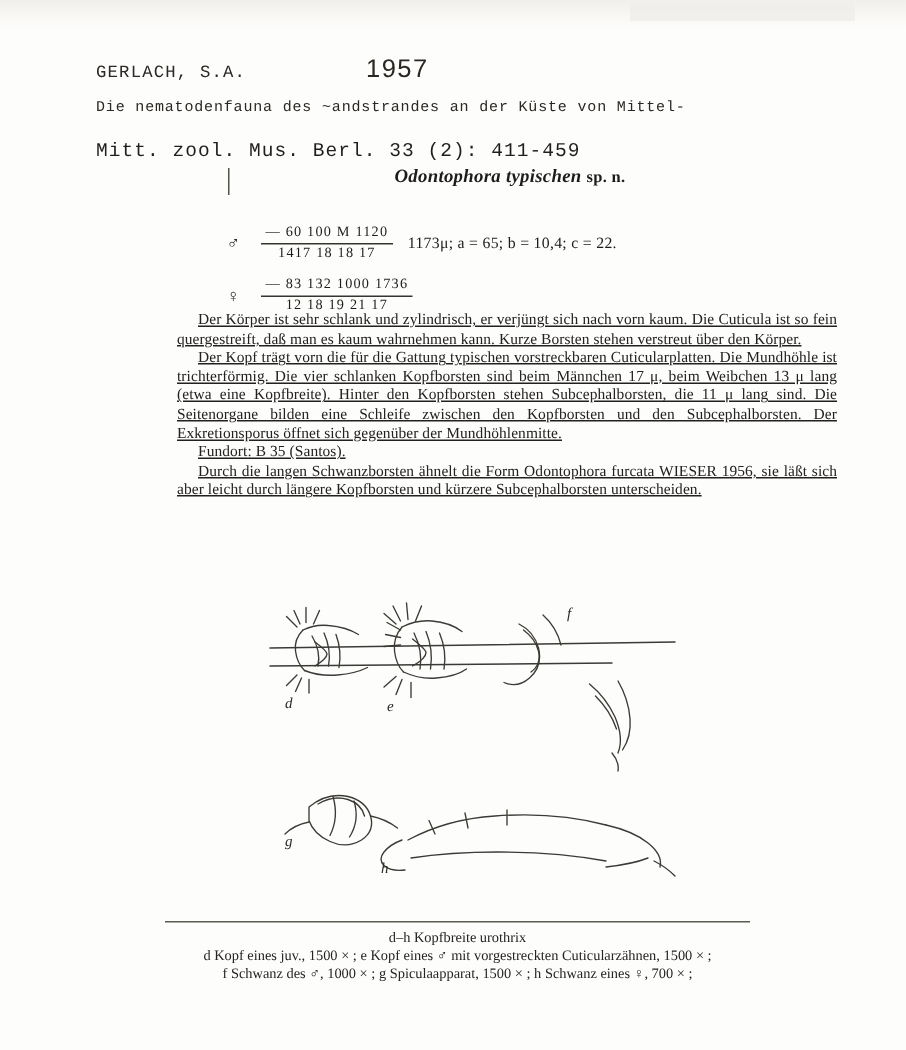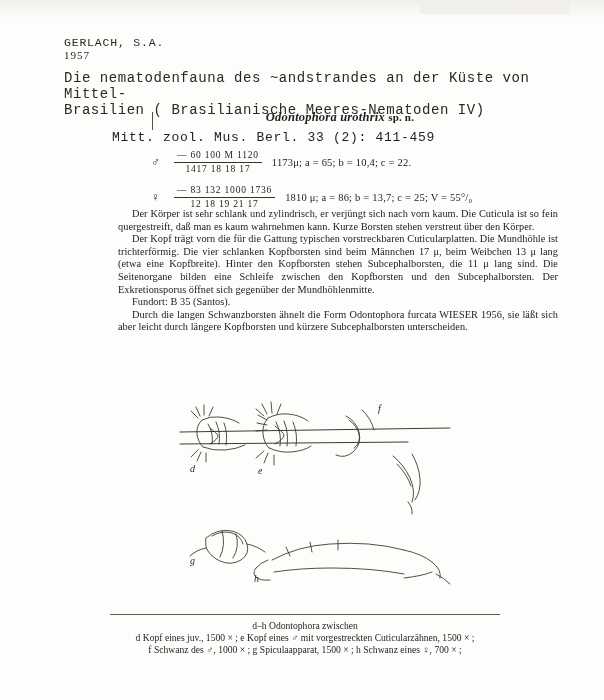--- a/index.html
+++ b/index.html
@@ -40,43 +40,41 @@
     top: 36px;
     width: 510px;
   }
   .hdr-line1 {
     font-family: "Liberation Mono", monospace;
     font-size: 11.5px;
     letter-spacing: .8px;
     color: #2a2724;
     display: flex;
     align-items: baseline;
-    flex-direction: column;
   }
   .hdr-author { width: 180px; }
   .hdr-year {
-    font-family: Liberation Serif, serif;
-    font-size: 11px;
+    font-family: Liberation Sans, sans-serif;
+    font-size: 17px;
     letter-spacing: 1px;
   }
   .hdr-title {
     margin-top: 9px;
     font-family: "Liberation Mono", monospace;
-    font-size: 14px;
+    font-size: 10px;
     line-height: 16px;
     letter-spacing: .55px;
     color: #2a2724;
   }
   .hdr-cite {
     margin-top: 12px;
     font-family: "Liberation Mono", monospace;
     font-size: 13px;
     letter-spacing: .7px;
     color: #211f1d;
-    margin-left: 48px;
   }
 
   
   .vrule {
     position: absolute;
     left: 152px;
     top: 112px;
     width: 1px;
     height: 18px;
     background: #55514c;
@@ -162,20 +160,21 @@
     width: 440px;
     font-size: 10.3px;
     line-height: 12.6px;
     text-align: justify;
     letter-spacing: .05px;
     color: #232120;
   }
   .body-text p {
     margin: 0 0 0 0;
     text-indent: 14px;
+    text-decoration: underline;
   }
   .body-text p.gap {
     margin-top: 9px;
   }
 
   
   .figure {
     position: absolute;
     left: 150px;
     top: 398px;
@@ -213,49 +212,47 @@
   <div class="scan-edge-top"></div>
   <div class="scan-blob"></div>
 
   <div class="header">
     <div class="hdr-line1">
       <span class="hdr-author">GERLACH, S.A.</span>
       <span class="hdr-year">1957</span>
     </div>
     <div class="hdr-title">
       <span>Die nematodenfauna des ~andstrandes an der Küste von Mittel-</span><br>
-      <span>Brasilien ( Brasilianische Meeres-Nematoden IV)</span>
     </div>
     <div class="hdr-cite">Mitt. zool. Mus. Berl. 33 (2): 411-459</div>
   </div>
 
   <div class="vrule"></div>
   <div class="species-block">
     <div class="species-name">
-      <span>Odontophora urothrix</span>
+      <span>Odontophora typischen</span>
       <span class="rank">sp. n.</span>
     </div>
   </div>
 
   <div class="formulas">
     <div class="formula-row">
       <span class="sex">♂</span>
       <span class="frac">
         <span class="num">— 60 100 M 1120</span>
         <span class="den">1417  18 18    17</span>
       </span>
       <span class="formula-tail">1173μ; a = 65; b = 10,4; c = 22.</span>
     </div>
     <div class="formula-row">
       <span class="sex">♀</span>
       <span class="frac">
         <span class="num">— 83 132 1000 1736</span>
         <span class="den">12  18   19  21    17</span>
       </span>
-      <span class="formula-tail">1810 μ; a = 86; b = 13,7; c = 25; V = 55°/₀</span>
     </div>
   </div>
 
   <div class="body-text">
     <p>Der Körper ist sehr schlank und zylindrisch, er verjüngt sich nach vorn kaum. Die Cuticula ist so fein quergestreift, daß man es kaum wahrnehmen kann. Kurze Borsten stehen verstreut über den Körper.</p>
     <p>Der Kopf trägt vorn die für die Gattung typischen vorstreckbaren Cuticularplatten. Die Mundhöhle ist trichterförmig. Die vier schlanken Kopfborsten sind beim Männchen 17 μ, beim Weibchen 13 μ lang (etwa eine Kopfbreite). Hinter den Kopfborsten stehen Subcephalborsten, die 11 μ lang sind. Die Seitenorgane bilden eine Schleife zwischen den Kopfborsten und den Subcephalborsten. Der Exkretionsporus öffnet sich gegenüber der Mundhöhlenmitte.</p>
     <p>Fundort: B 35 (Santos).</p>
     <p>Durch die langen Schwanzborsten ähnelt die Form Odontophora furcata WIESER 1956, sie läßt sich aber leicht durch längere Kopfborsten und kürzere Subcephalborsten unterscheiden.</p>
   </div>
 
@@ -319,18 +316,18 @@
         <text x="108" y="76">e</text>
         <text x="228" y="14">f</text>
         <text x="40" y="166">g</text>
         <text x="104" y="184">h</text>
       </g>
     </svg>
   </div>
 
   <div class="cap-rule"></div>
   <div class="caption">
-    <span class="capline">d–h Odontophora zwischen</span>
+    <span class="capline">d–h Kopfbreite urothrix</span>
     <span class="capline">d Kopf eines juv., 1500 × ; e Kopf eines ♂ mit vorgestreckten Cuticularzähnen, 1500 × ;</span>
     <span class="capline">f Schwanz des ♂, 1000 × ; g Spiculaapparat, 1500 × ; h Schwanz eines ♀, 700 × ;</span>
   </div>
 
 </div>
 
 </body></html>

